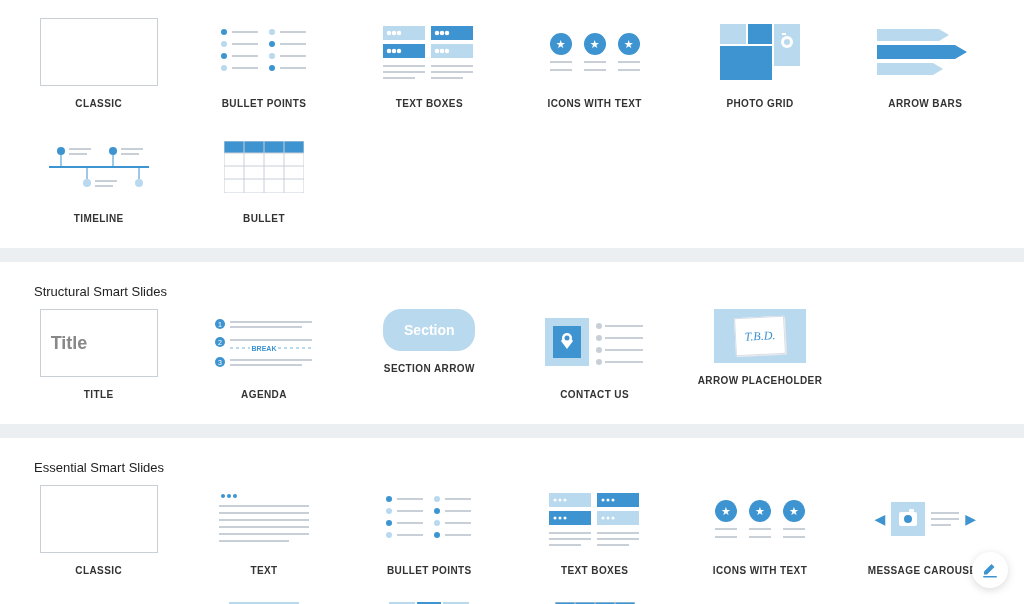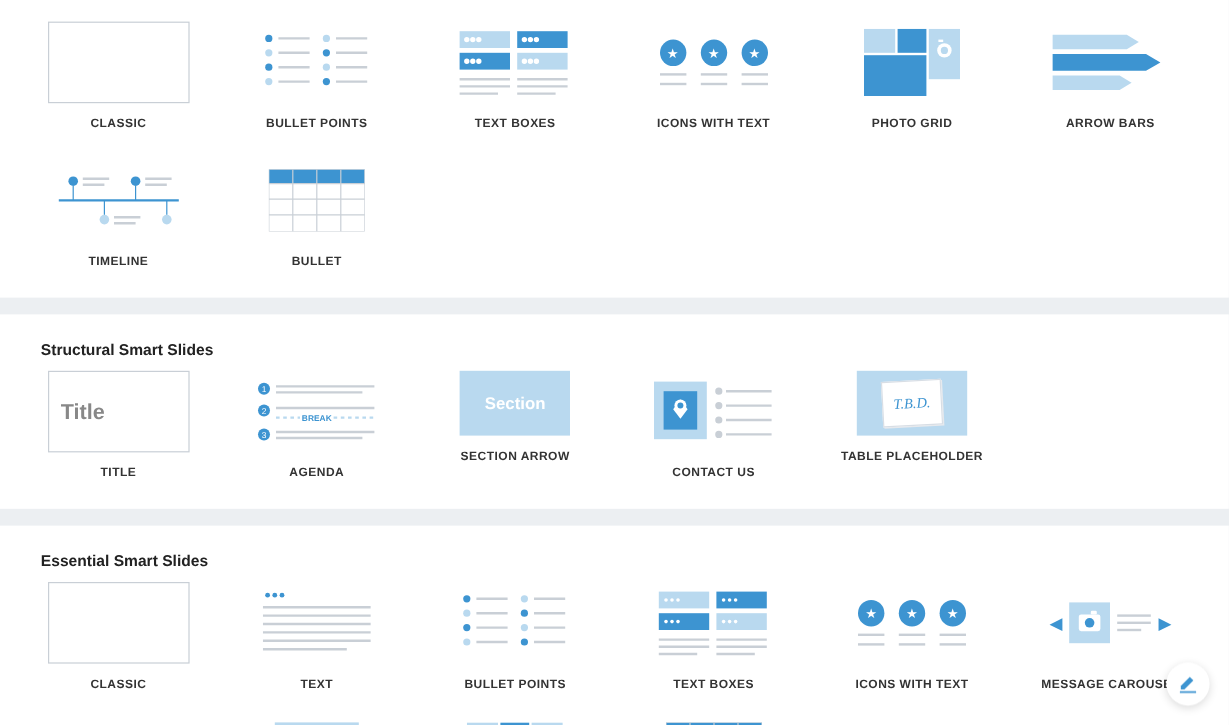--- a/index.html
+++ b/index.html
@@ -15,21 +15,21 @@
     --title:#777;
   }
   html,body{margin:0;padding:0;background:var(--bg);font-family:-apple-system,BlinkMacSystemFont,"Segoe UI",Helvetica,Arial,sans-serif;color:var(--txt);}
   .page{width:1024px;height:604px;overflow:hidden;position:relative;}
   .scroll{width:1024px;height:604px;overflow-y:scroll;}
   .scroll::-webkit-scrollbar{width:10px;}
   .scroll::-webkit-scrollbar-thumb{background:#b2b8be;border-radius:5px;}
   .scroll::-webkit-scrollbar-track{background:#f4f6f8;}
   .panel{background:var(--card);margin:0 0 14px 0;padding:0 22px 14px 22px;}
   .panel.first{padding-top:14px;}
-  .section-title{font-size:13px;font-weight:700;color:#222;padding:22px 0 6px 12px;}
+  .section-title{font-size:13px;font-weight:400;color:#222;padding:22px 0 6px 12px;}
   .grid{display:grid;grid-template-columns:repeat(6,1fr);gap:10px 12px;}
   .tile{display:flex;flex-direction:column;align-items:center;cursor:pointer;padding-top:4px;}
   .thumb{width:118px;height:68px;display:flex;align-items:center;justify-content:center;position:relative;box-sizing:border-box;margin-bottom:12px;}
   .label{font-size:10px;font-weight:700;color:var(--label);letter-spacing:.4px;text-align:center;margin-bottom:10px;}
   .bord{border:1px solid var(--line);}
   .badge-circle{width:22px;height:22px;border-radius:50%;background:var(--blue);display:flex;align-items:center;justify-content:center;}
   .star{color:#fff;font-size:11px;}
   .head-sil{width:22px;height:22px;border-radius:50%;background:var(--blue);position:relative;}
   .head-sil::before{content:"";position:absolute;width:8px;height:8px;border-radius:50%;background:#fff;left:7px;top:4px;}
   .head-sil::after{content:"";position:absolute;width:14px;height:8px;border-radius:7px 7px 0 0;background:#fff;left:4px;top:12px;}
@@ -245,21 +245,21 @@
           <circle cx="8" cy="46" r="5" fill="#3d94d1"></circle>
                 <text x="8" y="49" text-anchor="middle" font-size="7" fill="#fff">3</text>
           <line x1="18" y1="44" x2="100" y2="44" stroke="#c9cfd6" stroke-width="2"></line>
                 <line x1="18" y1="49" x2="90" y2="49" stroke="#c9cfd6" stroke-width="2"></line>
         </svg>
       </div>
       <div class="label">AGENDA</div>
     </div>
 
     <div class="tile">
-      <div class="thumb" style="background:var(--blue-lt);width:92px;height:54px;">
+      <div class="thumb" style="background:var(--blue-lt);width:92px;height:42px;border-radius:18px;">
         <span style="color:#fff;font-weight:700;font-size:14px;">Section</span>
       </div>
       <div class="label">SECTION ARROW</div>
     </div>
 
     <div class="tile">
       <div class="thumb">
         <svg width="100" height="54" viewBox="0 0 100 54">
           <rect x="0" y="2" width="44" height="48" fill="#b9d9ef"></rect>
           <rect x="8" y="10" width="28" height="32" fill="#3d94d1"></rect>
@@ -280,21 +280,21 @@
       </div>
       <div class="label">CONTACT US</div>
     </div>
 
     <div class="tile">
       <div class="thumb" style="background:var(--blue-lt);width:92px;height:54px;">
         <div style="width:48px;height:36px;background:#fff;border:1px solid #d8dee5;transform:rotate(-3deg);display:flex;align-items:center;justify-content:center;box-shadow:1px 1px 0 #e6e9ed;">
           <span style="color:var(--blue);font-style:italic;font-family:cursive;font-size:12px;">T.B.D.</span>
         </div>
       </div>
-      <div class="label">TABLE PLACEHOLDER</div>
+      <div class="label">ARROW PLACEHOLDER</div>
     </div>
     <div></div>
   </div>
 </div>
 
 <div class="panel">
   <div class="section-title">Essential Smart Slides</div>
   <div class="grid">
 
     <div class="tile">

